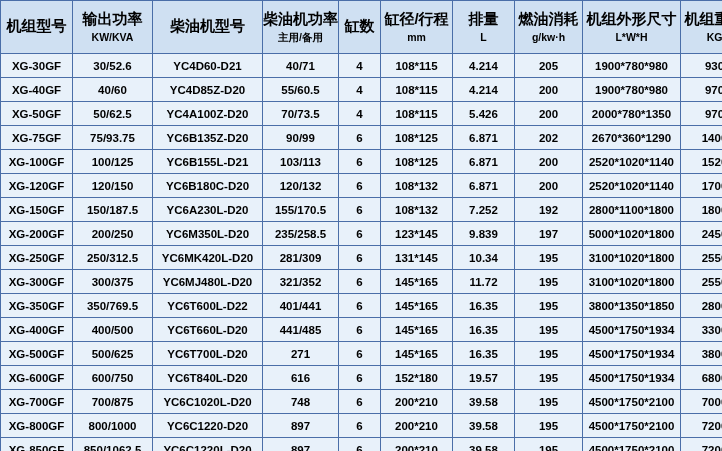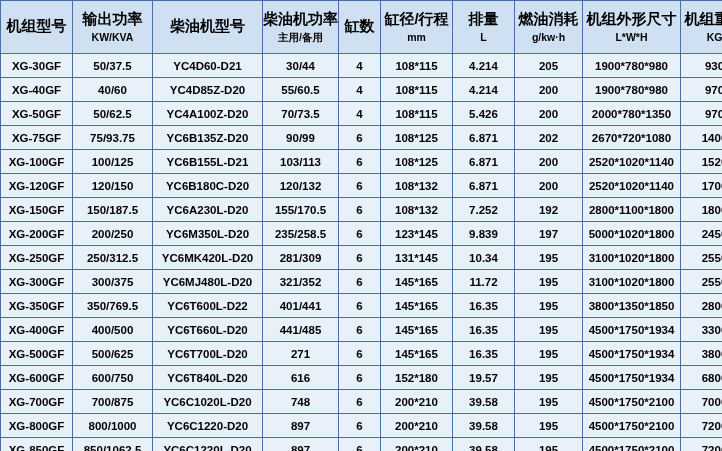--- a/index.html
+++ b/index.html
@@ -123,23 +123,23 @@
       </th>
       <th>
         <span class="hdr-main">机组重量</span>
         <span class="hdr-sub">KG</span>
       </th>
     </tr>
   </thead>
   <tbody id="table-body">
       <tr>
         <td>XG-30GF</td>
-        <td>50/37.5</td>
+        <td>30/52.6</td>
         <td>YC4D60-D21</td>
-        <td>30/44</td>
+        <td>40/71</td>
         <td>4</td>
         <td>108*115</td>
         <td>4.214</td>
         <td>205</td>
         <td>1900*780*980</td>
         <td>930</td>
       </tr>
       <tr>
         <td>XG-40GF</td>
         <td>40/60</td>
@@ -166,21 +166,21 @@
       </tr>
       <tr>
         <td>XG-75GF</td>
         <td>75/93.75</td>
         <td>YC6B135Z-D20</td>
         <td>90/99</td>
         <td>6</td>
         <td>108*125</td>
         <td>6.871</td>
         <td>202</td>
-        <td>2670*720*1080</td>
+        <td>2670*360*1290</td>
         <td>1400</td>
       </tr>
       <tr>
         <td>XG-100GF</td>
         <td>100/125</td>
         <td>YC6B155L-D21</td>
         <td>103/113</td>
         <td>6</td>
         <td>108*125</td>
         <td>6.871</td>

